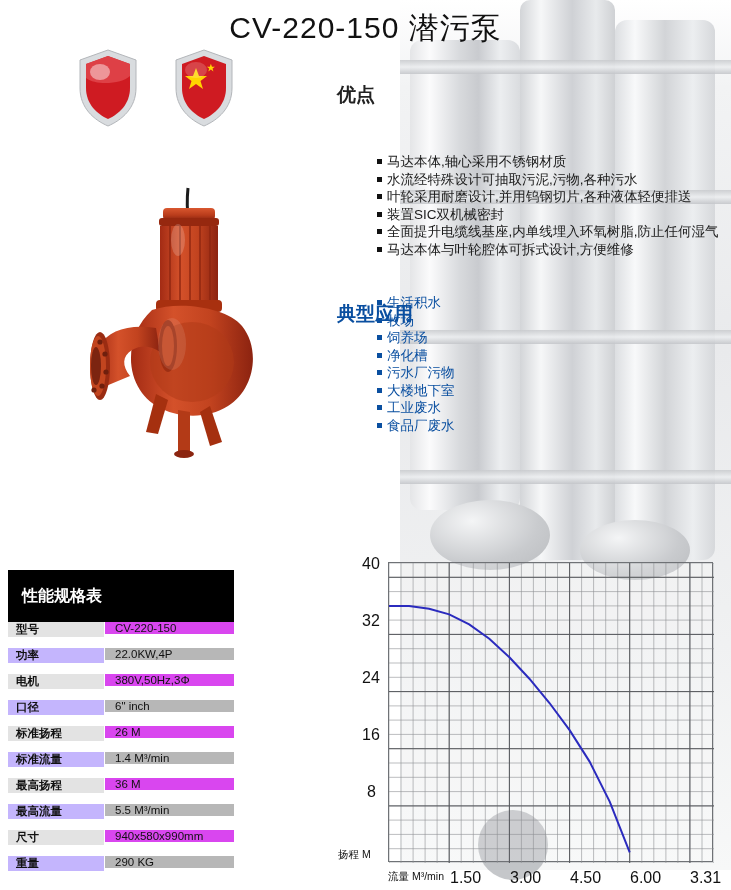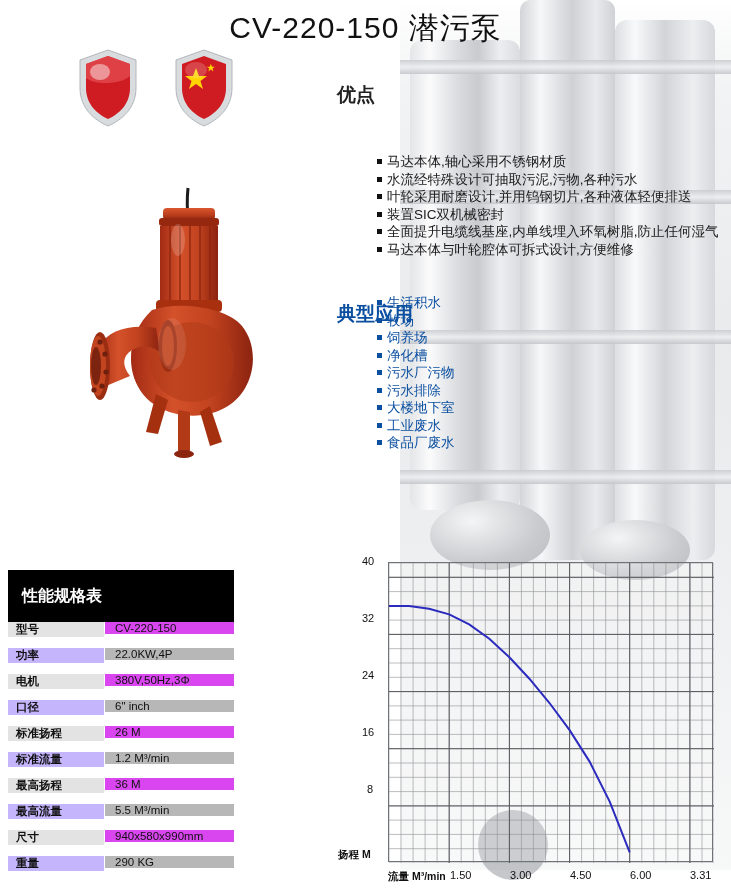--- a/index.html
+++ b/index.html
@@ -205,28 +205,27 @@
     left: 50px;
     top: 22px;
     width: 325px;
     height: 300px;
     background: rgba(255,255,255,0.18);
     border: 1px solid #6f7276;
     box-sizing: border-box;
   }
   .ytick, .xtick {
     position: absolute;
-    font-size: 11px;
+    font-size: 16px;
     color: #111;
   }
   .axis-label {
     position: absolute;
     font-size: 10.5px;
     color: #111;
-    font-weight: bold;
   }
   .blurcircle {
     position: absolute;
     border-radius: 50%;
     background: rgba(150,153,158,0.55);
   }
   svg.curve { position: absolute; left: 0; top: 0; }
 </style>
 </head>
 <body>
@@ -335,21 +334,20 @@
   <li>马达本体与叶轮腔体可拆式设计,方便维修</li>
 </ul>
 
 <div class="app-head">典型应用</div>
 <ul class="app-list">
   <li>生活积水</li>
   <li>牧场</li>
   <li>饲养场</li>
   <li>净化槽</li>
   <li>污水厂污物</li>
-  <li>污水排除</li>
   <li>大楼地下室</li>
   <li>工业废水</li>
   <li>食品厂废水</li>
 </ul>
 
 <div class="spec">
   <div class="spec-title">性能规格表</div>
 
   <div class="spec-row light">
     <div class="k">型号</div>
@@ -372,21 +370,21 @@
     <div class="v">6" inch</div>
   </div>
   <div class="spec-row light">
     <div class="k">标准扬程</div>
     <div class="sep"></div>
     <div class="v">26 M</div>
   </div>
   <div class="spec-row dark">
     <div class="k">标准流量</div>
     <div class="sep"></div>
-    <div class="v">1.2 M³/min</div>
+    <div class="v">1.4 M³/min</div>
   </div>
   <div class="spec-row light">
     <div class="k">最高扬程</div>
     <div class="sep"></div>
     <div class="v">36 M</div>
   </div>
   <div class="spec-row dark">
     <div class="k">最高流量</div>
     <div class="sep"></div>
     <div class="v">5.5 M³/min</div>

